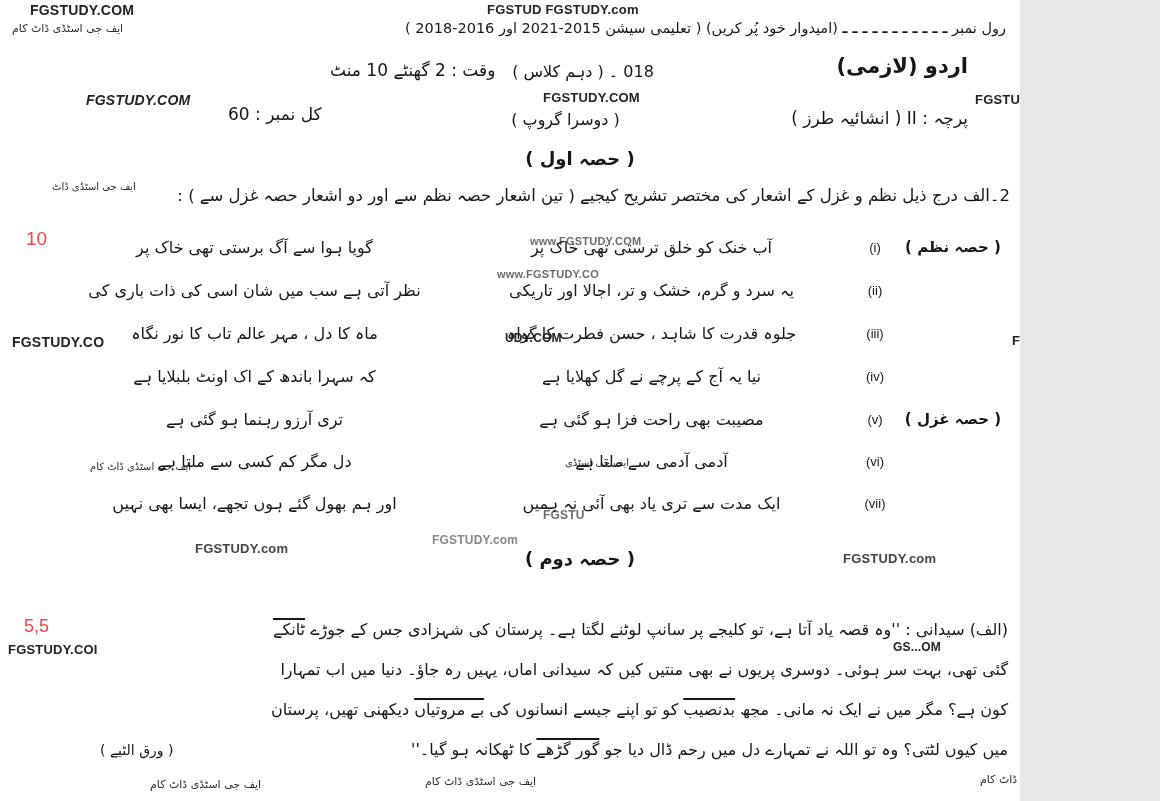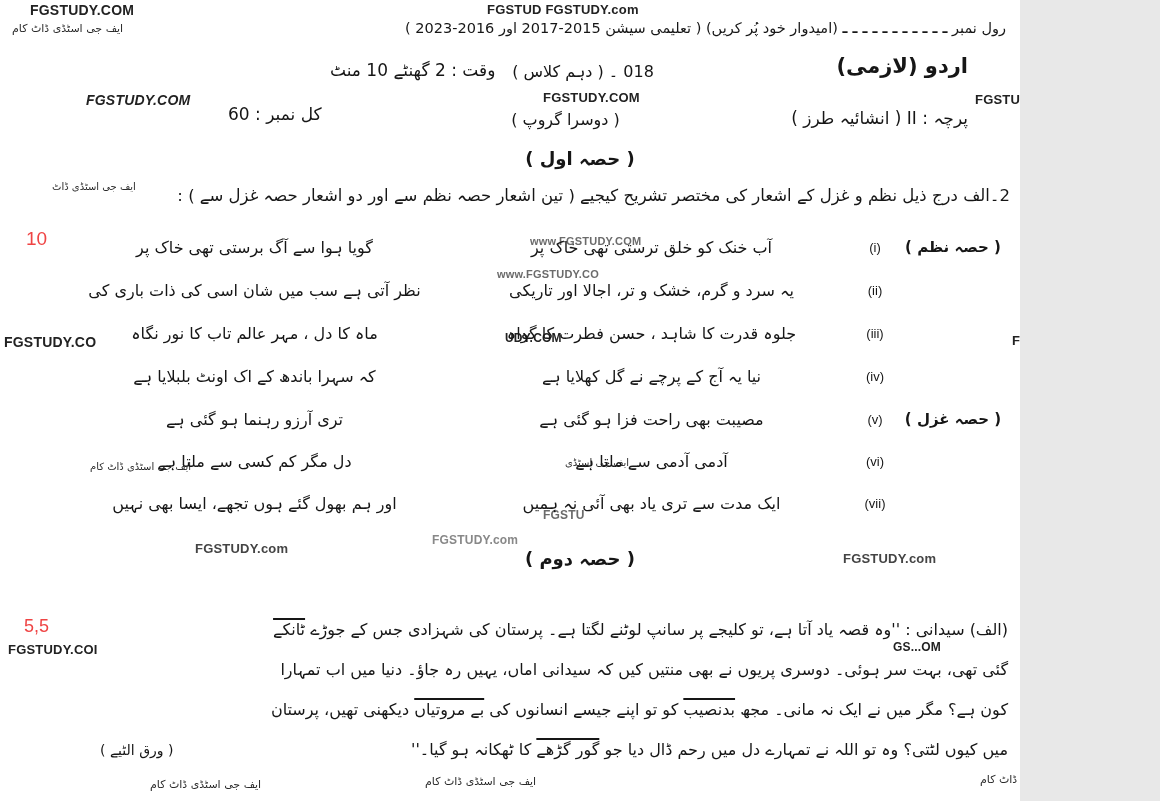--- a/index.html
+++ b/index.html
@@ -48,42 +48,42 @@
   <span class="wm" style="top:2px;left:30px;font-size:14px;">FGSTUDY.COM</span>
   <span class="wm" style="top:2px;left:487px;font-size:13px;">FGSTUD FGSTUDY.com</span>
   <span class="wm" style="top:2px;left:1066px;font-size:13px;">FGSTUDY.COM</span>
   <span class="uwm" style="top:22px;left:12px;font-size:11px;">ایف جی اسٹڈی ڈاٹ کام</span>
   <span class="uwm" style="top:14px;left:1040px;">ایف جی اسٹڈی ڈاٹ کام</span>
   <span class="wm it" style="top:92px;left:86px;font-size:14px;">FGSTUDY.COM</span>
   <span class="wm" style="top:90px;left:543px;font-size:13px;">FGSTUDY.COM</span>
   <span class="wm" style="top:92px;left:975px;font-size:13px;">FGSTUDY.COM</span>
   <span class="wm gy" style="top:235px;left:530px;font-size:11px;">www.FGSTUDY.COM</span>
   <span class="wm gy" style="top:268px;left:497px;font-size:11px;">www.FGSTUDY.CO</span>
-  <span class="wm" style="top:334px;left:4px;font-size:14px;">FGSTUDY.CO</span>
+  <span class="wm" style="top:334px;left:12px;font-size:14px;">FGSTUDY.CO</span>
   <span class="wm" style="top:331px;left:505px;font-size:12px;">UDY.COM</span>
   <span class="wm" style="top:333px;left:1012px;font-size:13px;">FGSTUDY.COM</span>
   <span class="uwm" style="top:181px;left:52px;">ایف جی اسٹڈی ڈاٹ</span>
   <span class="uwm" style="top:461px;left:90px;">ایف جی اسٹڈی ڈاٹ کام</span>
   <span class="uwm" style="top:457px;left:565px;">ایف جی اسٹڈی</span>
   <span class="uwm" style="top:461px;left:1105px;margin-left:16px;">کام</span>
   <span class="wm gy" style="top:508px;left:543px;font-size:12px;">FGSTU</span>
   <span class="wm gy" style="top:541px;left:195px;font-size:13px;color:#444;">FGSTUDY.com</span>
   <span class="wm gy" style="top:533px;left:432px;font-size:12px;color:#888;">FGSTUDY.com</span>
   <span class="wm gy" style="top:551px;left:843px;font-size:13px;color:#444;">FGSTUDY.com</span>
   <span class="wm" style="top:642px;left:8px;font-size:13px;">FGSTUDY.COI</span>
   <span class="wm" style="top:640px;left:893px;font-size:12px;">GS...OM</span>
   <span class="uwm" style="top:778px;left:150px;font-size:11px;">ایف جی اسٹڈی ڈاٹ کام</span>
   <span class="uwm" style="top:775px;left:425px;font-size:11px;">ایف جی اسٹڈی ڈاٹ کام</span>
   <span class="uwm" style="top:773px;left:980px;font-size:11px;">ایف جی اسٹڈی ڈاٹ کام</span>
 
   <div class="rollline ur">
     <span>رول نمبر</span>
     <span class="dashes">ـ ـ ـ ـ ـ ـ ـ ـ ـ ـ ـ</span>
     <span>(امیدوار خود پُر کریں)</span>
-    <span>( تعلیمی سیشن 2015-2017 اور 2016-2023 )</span>
+    <span>( تعلیمی سیشن 2015-2021 اور 2016-2018 )</span>
   </div>
   <div class="subject ur">اردو (لازمی)</div>
   <div class="classline ur">018 ۔ ( دہم کلاس )</div>
   <div class="timeline ur">وقت : 2 گھنٹے 10 منٹ</div>
   <div class="paperline ur">پرچہ : II ( انشائیہ طرز )</div>
   <div class="groupline ur">( دوسرا گروپ )</div>
   <div class="totalline ur">کل نمبر : 60</div>
 
   <div class="sechead ur" style="top:148px;">( حصہ اول )</div>
 

